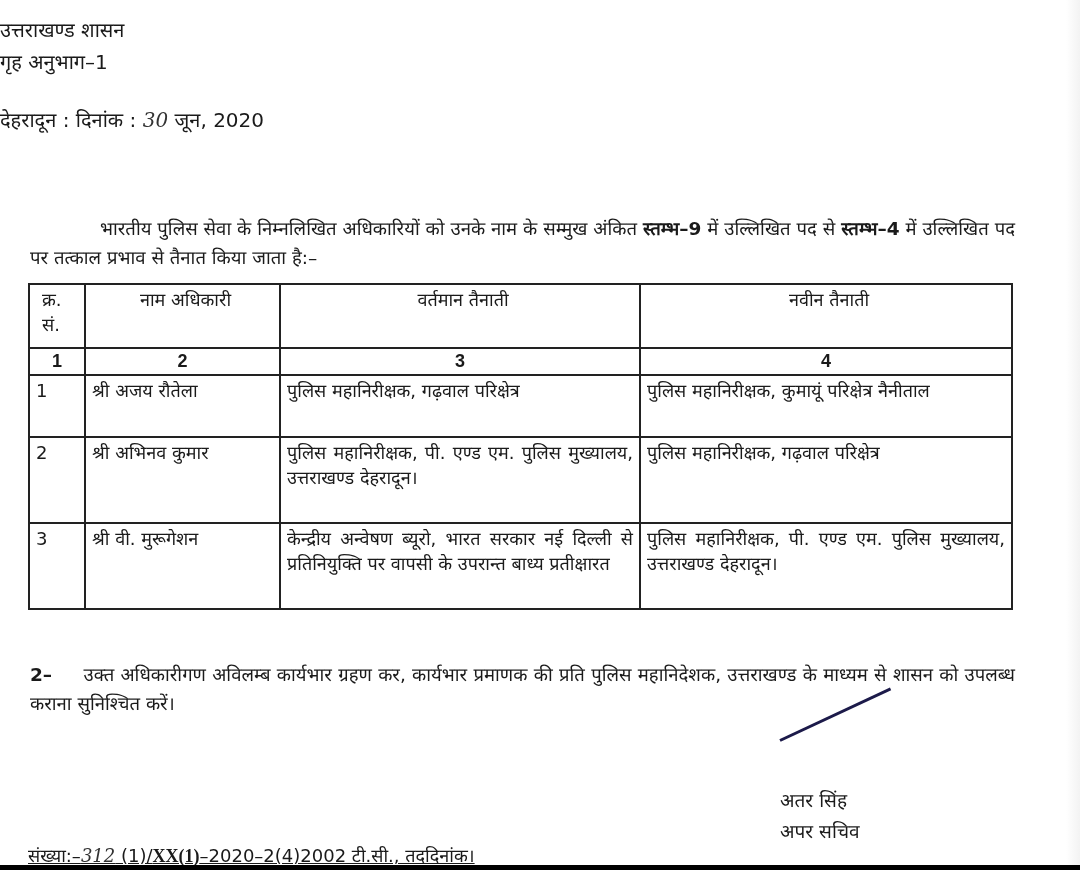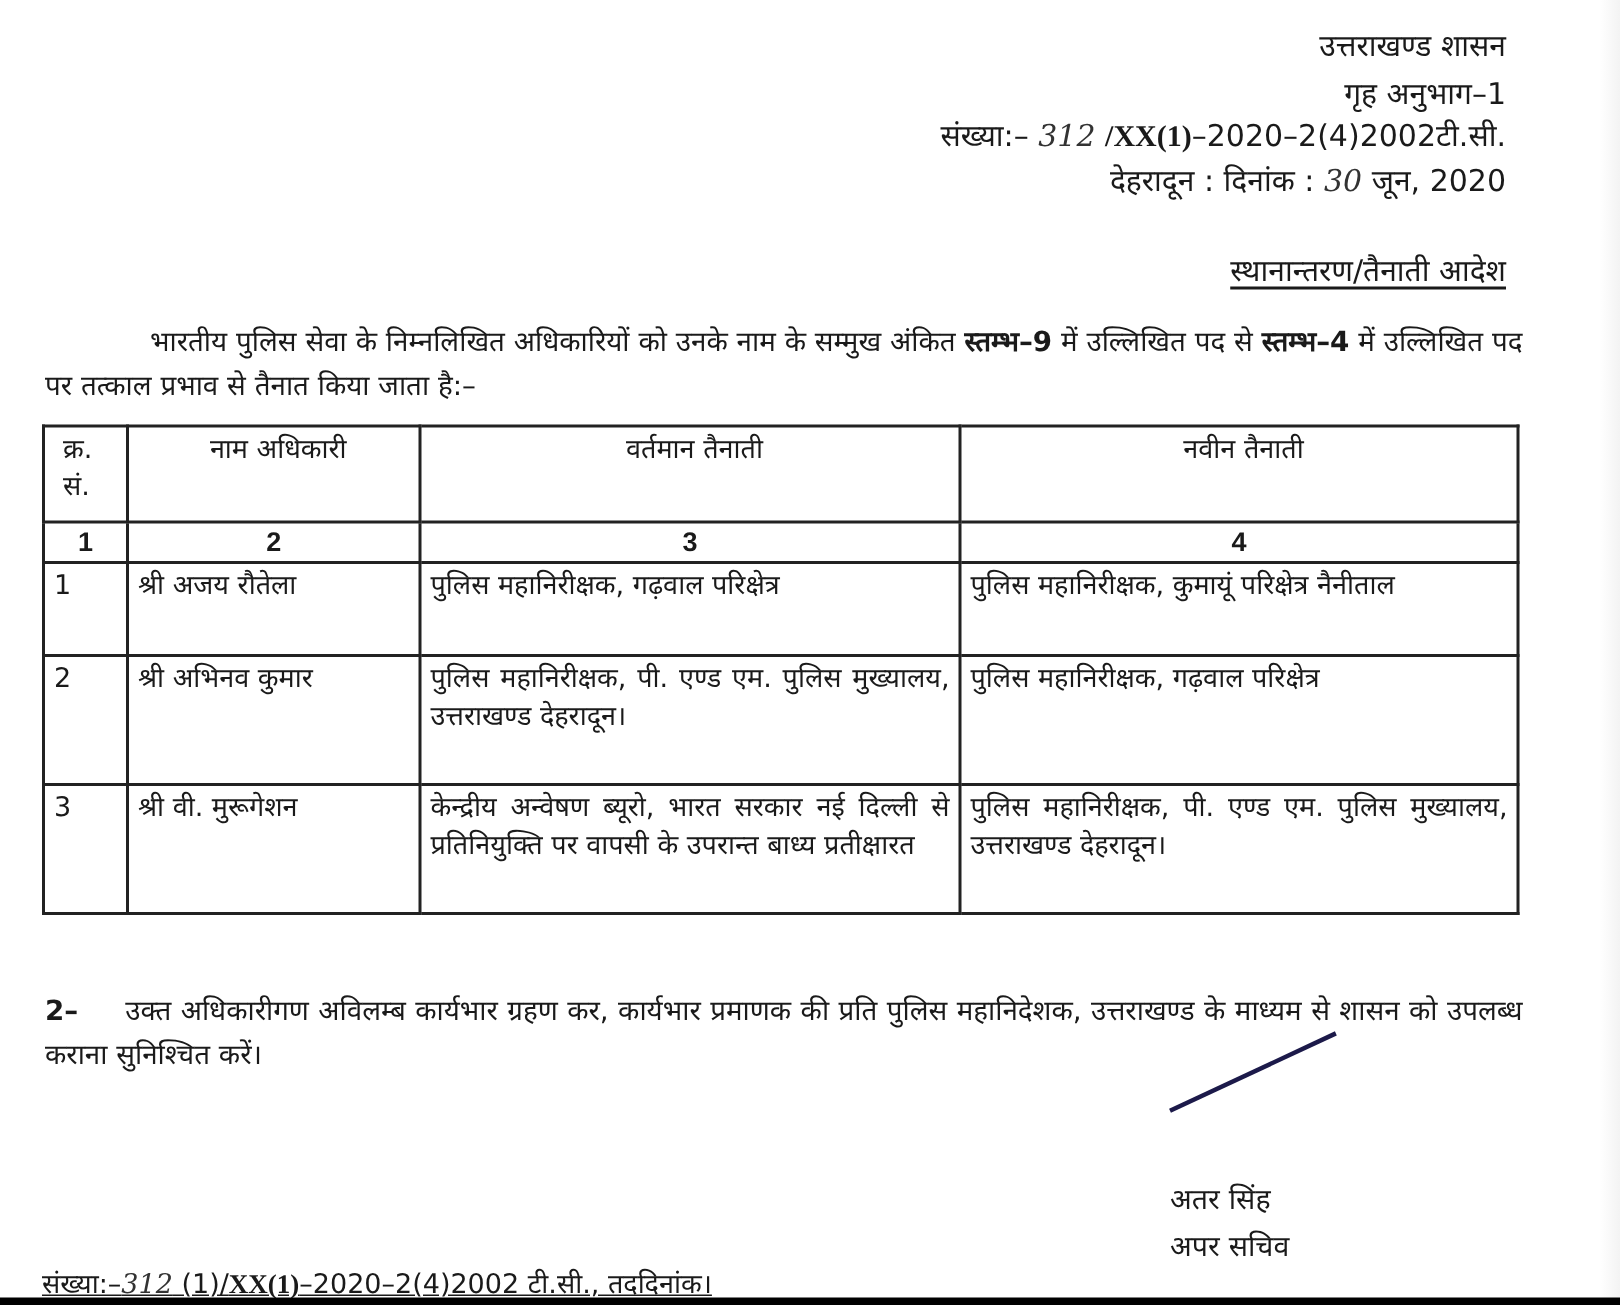--- a/index.html
+++ b/index.html
@@ -3,21 +3,21 @@
 <meta charset="utf-8">
 <style>
   html, body { margin: 0; padding: 0; }
   body {
     width: 1080px; height: 870px; overflow: hidden;
     background: #ffffff; color: #1a1a1a;
     font-family: "DejaVu Sans", "Liberation Sans", sans-serif;
     position: relative;
   }
   .page { position: absolute; left: 0; top: 0; width: 1080px; height: 870px; }
-  .hdr { position: absolute; left: 0; width: 1004px; text-align: right; font-size: 20px; line-height: 24px; }
+  .hdr { position: absolute; left: 0; width: 1004px; text-align: left; font-size: 20px; line-height: 24px; }
   .h1 { top: 18px; }
   .h2 { top: 50px; }
   .h3 { top: 78px; }
   .h4 { top: 108px; }
   .h5 { top: 168px; text-decoration: underline; text-underline-offset: 4px; }
   .hand { font-family: "DejaVu Serif", serif; font-style: italic; color: #333; }
   .bold-serif { font-family: "Liberation Serif", serif; font-weight: bold; }
   .para { position: absolute; left: 30px; width: 985px; font-size: 18.5px; line-height: 29px; text-align: justify; }
   .p1 { top: 214px; text-indent: 70px; }
   .p2 { top: 660px; }
@@ -44,31 +44,25 @@
   .bottom-bar { position: absolute; left: 0; top: 865px; width: 1080px; height: 5px; background: #000; }
   .right-strip { position: absolute; right: 0; top: 0; width: 14px; height: 870px; background: linear-gradient(to right, #ffffff, #f3f3f3); }
 </style>
 </head>
 <body>
 
 <div class="page">
 
   <div class="hdr h1">उत्तराखण्ड शासन</div>
   <div class="hdr h2">गृह अनुभाग–1</div>
-  <div class="hdr h3">
-    <span>संख्या:–</span>
-    <span class="hand">312</span>
-    <span class="bold-serif">/XX(1)</span><span>–2020–2(4)2002टी.सी.</span>
-  </div>
   <div class="hdr h4">
     <span>देहरादून : दिनांक :</span>
     <span class="hand">30</span>
     <span>जून, 2020</span>
   </div>
-  <div class="hdr h5">स्थानान्तरण/तैनाती आदेश</div>
 
   <div class="para p1">
     <span>भारतीय पुलिस सेवा के निम्नलिखित अधिकारियों को उनके नाम के सम्मुख अंकित </span><b>स्तम्भ–9</b><span> में उल्लिखित पद से </span><b>स्तम्भ–4</b><span> में उल्लिखित पद पर तत्काल प्रभाव से तैनात किया जाता है:–</span>
   </div>
 
   <table class="tbl">
     <tbody>
         <tr class="head">
       <th class="c1" style="text-align:left;">क्र. सं.</th>
       <th class="c2 center">नाम अधिकारी</th>

